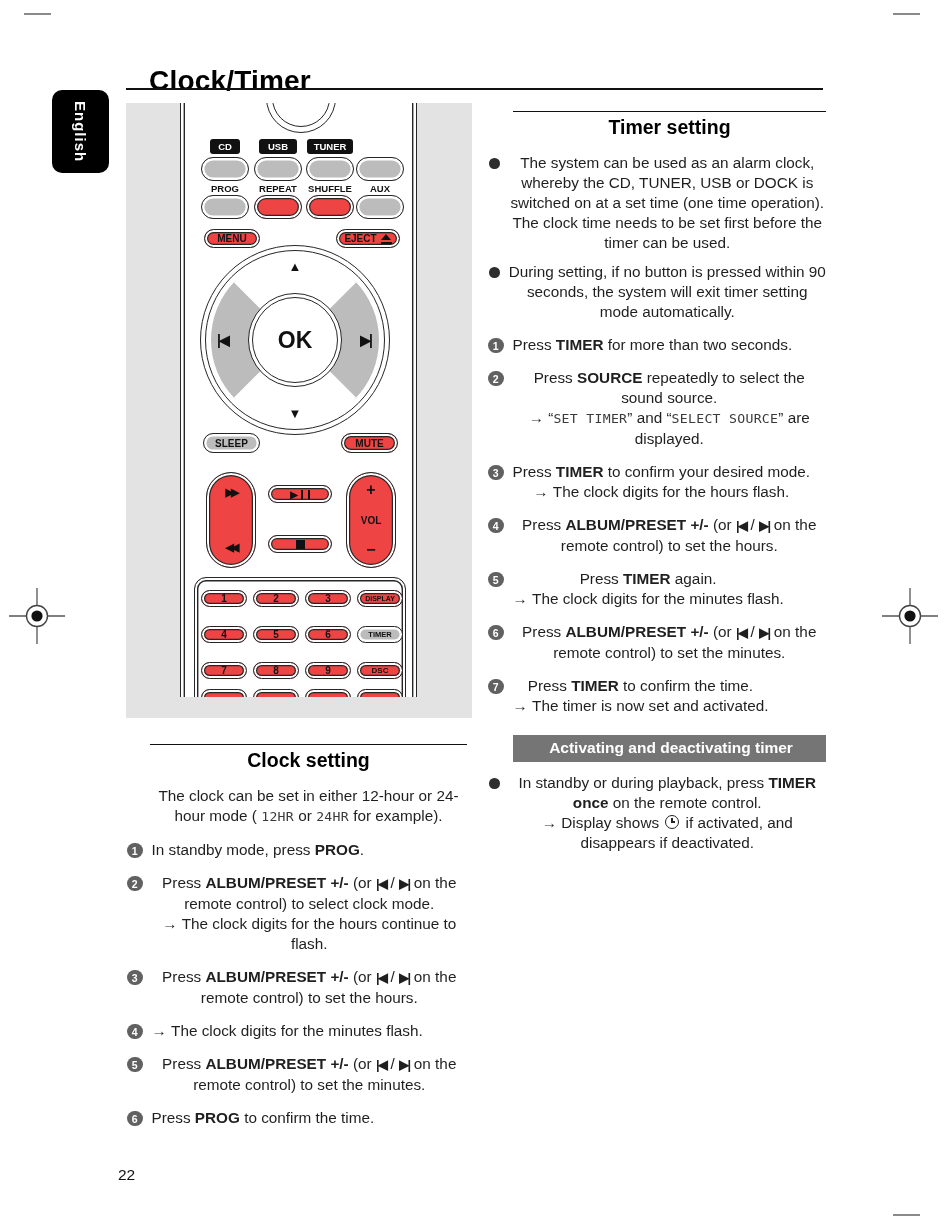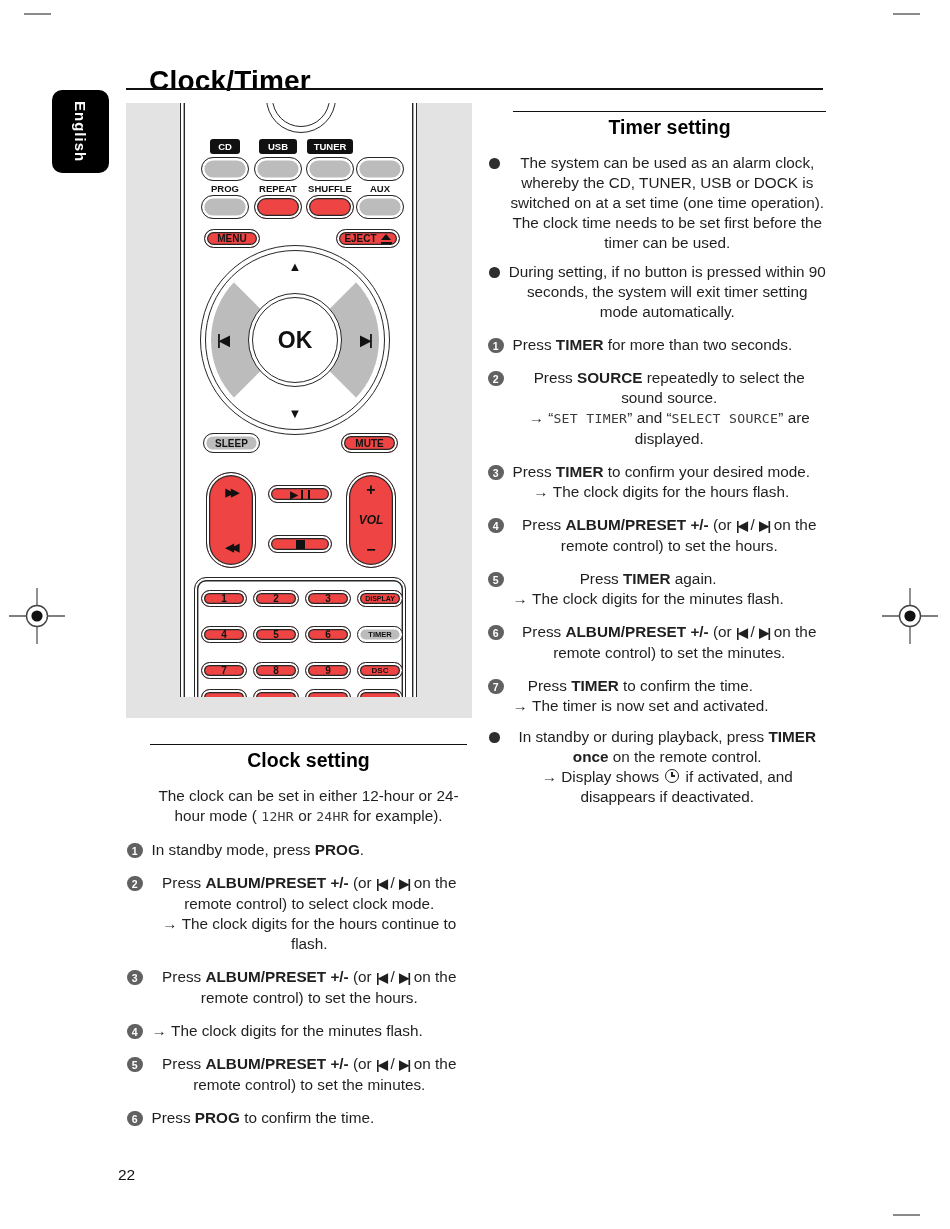--- a/index.html
+++ b/index.html
@@ -197,21 +197,21 @@
       </div>
       <div class="pill" style="left:88px;top:382px;width:64px;height:18px;font-size:10px;">
         <span>▶</span>
         <span class="pp-bars"></span>
       </div>
       <div class="pill" style="left:88px;top:432px;width:64px;height:18px;">
         <span class="stop-sq"></span>
       </div>
       <div class="pill" style="left:166px;top:369px;width:50px;height:96px;border-radius:26px;flex-direction:column;justify-content:space-between;padding:8px 0;">
         <span style="font-size:16px;">+</span>
-        <span style="font-size:12px;font-style:italic;">VOL</span>
+        <span style="font-size:10px;">VOL</span>
         <span style="font-size:16px;">−</span>
       </div>
 
       <div class="kp-frame"></div>
       <div class="pill kp-btn" style="left:21px;top:487px;">1</div>
       <div class="pill kp-btn" style="left:73px;top:487px;">2</div>
       <div class="pill kp-btn" style="left:125px;top:487px;">3</div>
       <div class="pill kp-btn kp-small" style="left:177px;top:487px;">DISPLAY</div>
       <div class="pill kp-btn" style="left:21px;top:523px;">4</div>
       <div class="pill kp-btn" style="left:73px;top:523px;">5</div>
@@ -281,20 +281,21 @@
         </div>
     </div>
     <div class="step">
       <span class="badge">7</span>
       <div>
         <p class="line"><span>Press </span><span class="seg-b">TIMER</span><span> to confirm the time.</span></p>
         <p class="line"><span class="seg-arrow">→ </span><span>The timer is now set and activated.</span></p>
       </div>
     </div>
 
+    <div class="banner">Activating and deactivating timer</div>
 
     <div class="bullet-item" style="margin-top:11px;">
       <span class="dot"></span>
       <div>
         <p class="line"><span>In standby or during playback, press </span><span class="seg-b">TIMER</span><span> </span><span class="seg-b">once</span><span> on the remote control.</span></p>
         <p class="line"><span class="seg-arrow">→ </span><span>Display shows </span><span class="seg-clockicon"></span><span> if activated, and disappears if deactivated.</span></p>
       </div>
     </div>
   </section>
 

